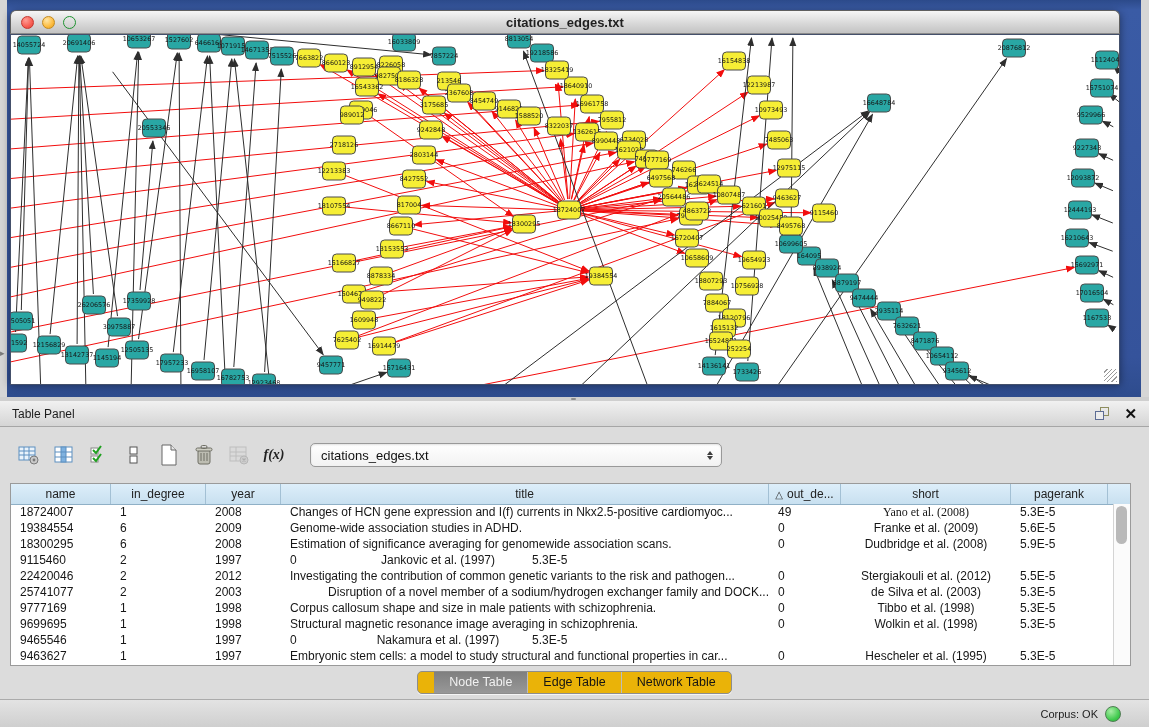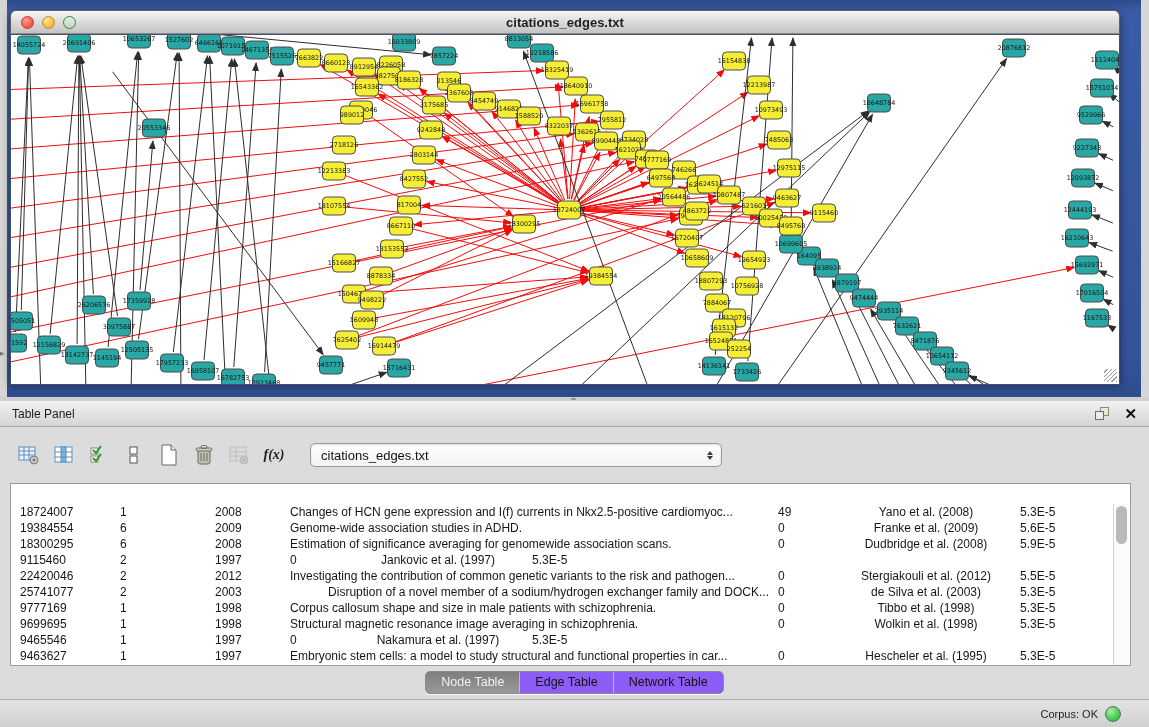--- a/index.html
+++ b/index.html
@@ -63,22 +63,22 @@
   .hcell .sort{font-size:10px;color:#333;}
   .rows{position:absolute;left:0;top:20px;right:16px;bottom:0;overflow:hidden;}
   .trow{display:flex;height:16px;}
   .tcell{box-sizing:border-box;font-size:12px;line-height:16px;color:#161616;overflow:hidden;white-space:nowrap;}
   .tcell.a-left{padding-left:9px;text-align:left;}
   .tcell.a-center{text-align:center;}
   .vscroll{position:absolute;right:0;top:20px;bottom:0;width:16px;background:#fbfbfb;border-left:1px solid #d4d4d4;}
   .vscroll .thumb{position:absolute;left:2px;top:2px;width:11px;height:38px;background:#b9b9b9;border-radius:6px;}
 
   .tabs-row{height:32px;display:flex;align-items:center;justify-content:center;}
-  .seg{display:flex;height:21px;border:1px solid #8d8d8d;border-radius:5px;overflow:hidden;background:#8b5cf6;
-      box-shadow:0 1px 0 rgba(255,255,255,.7);}
+  .seg{display:flex;height:21px;border:1px solid #8d8d8d;border-radius:5px;overflow:hidden;background:#eab308;
+      box-shadow:0 1px 0 rgba(255,255,255,.7);padding-left:16px;}
   .seg .tab{border:none;background:transparent;font-size:12.5px;padding:0 15px;color:#141414;
       border-left:1px solid #bcbcbc;font-family:"Liberation Sans",sans-serif;}
   .seg .tab:first-child{border-left:none;}
   .seg .tab.sel{background:linear-gradient(#7f7f7f,#989898);color:#f1f1f1;}
 
   .statusbar{position:absolute;left:0;bottom:0;width:1149px;height:28px;border-top:1px solid #ababab;
       background:linear-gradient(#e3e3e3,#cfcfcf);display:flex;align-items:center;justify-content:flex-end;
       padding-right:28px;box-sizing:border-box;font-size:11px;color:#1e1e1e;gap:7px;}
   .mem-dot{width:14px;height:14px;border-radius:50%;border:1px solid #4e7d52;
       background:radial-gradient(circle at 35% 30%,#a8eda5,#3ec94c 65%,#2ca83a);}
@@ -574,28 +574,52 @@
       <div class="combo">
         <span class="cv">citations_edges.txt</span>
         <span class="arrows">
             <i class="up"></i>
             <i class="dn"></i>
           </span>
       </div>
     </div>
 
     <div class="grid">
+      <div class="header-row" id="header-row">
+          <div class="hcell" style="width: 100px;">
+            <span>name</span>
+          </div>
+          <div class="hcell" style="width: 95px;">
+            <span>in_degree</span>
+          </div>
+          <div class="hcell" style="width: 75px;">
+            <span>year</span>
+          </div>
+          <div class="hcell" style="width: 488px;">
+            <span>title</span>
+          </div>
+          <div class="hcell" style="width: 72px;">
+            <span class="sort">△</span>
+            <span>out_de...</span>
+          </div>
+          <div class="hcell" style="width: 170px;">
+            <span>short</span>
+          </div>
+          <div class="hcell" style="width: 97px;">
+            <span>pagerank</span>
+          </div>
+        </div>
       <div class="rows" id="rows">
           <div class="trow">
             <div class="tcell a-left" style="width: 100px;">18724007</div>
             <div class="tcell a-left" style="width: 95px;">1</div>
             <div class="tcell a-left" style="width: 75px;">2008</div>
             <div class="tcell a-left" style="width: 488px;">Changes of HCN gene expression and I(f) currents in Nkx2.5-positive cardiomyoc...</div>
             <div class="tcell a-left" style="width: 72px;">49</div>
-            <div class="tcell a-center" style="width: 170px;">Yano et al. (2008)</div>
+            <div class="tcell a-center" style="width: 170px; font-family: Liberation Serif, serif;">Yano et al. (2008)</div>
             <div class="tcell a-left" style="width: 97px;">5.3E-5</div>
           </div>
           <div class="trow">
             <div class="tcell a-left" style="width: 100px;">19384554</div>
             <div class="tcell a-left" style="width: 95px;">6</div>
             <div class="tcell a-left" style="width: 75px;">2009</div>
             <div class="tcell a-left" style="width: 488px;">Genome-wide association studies in ADHD.</div>
             <div class="tcell a-left" style="width: 72px;">0</div>
             <div class="tcell a-center" style="width: 170px;">Franke et al. (2009)</div>
             <div class="tcell a-left" style="width: 97px;">5.6E-5</div>

